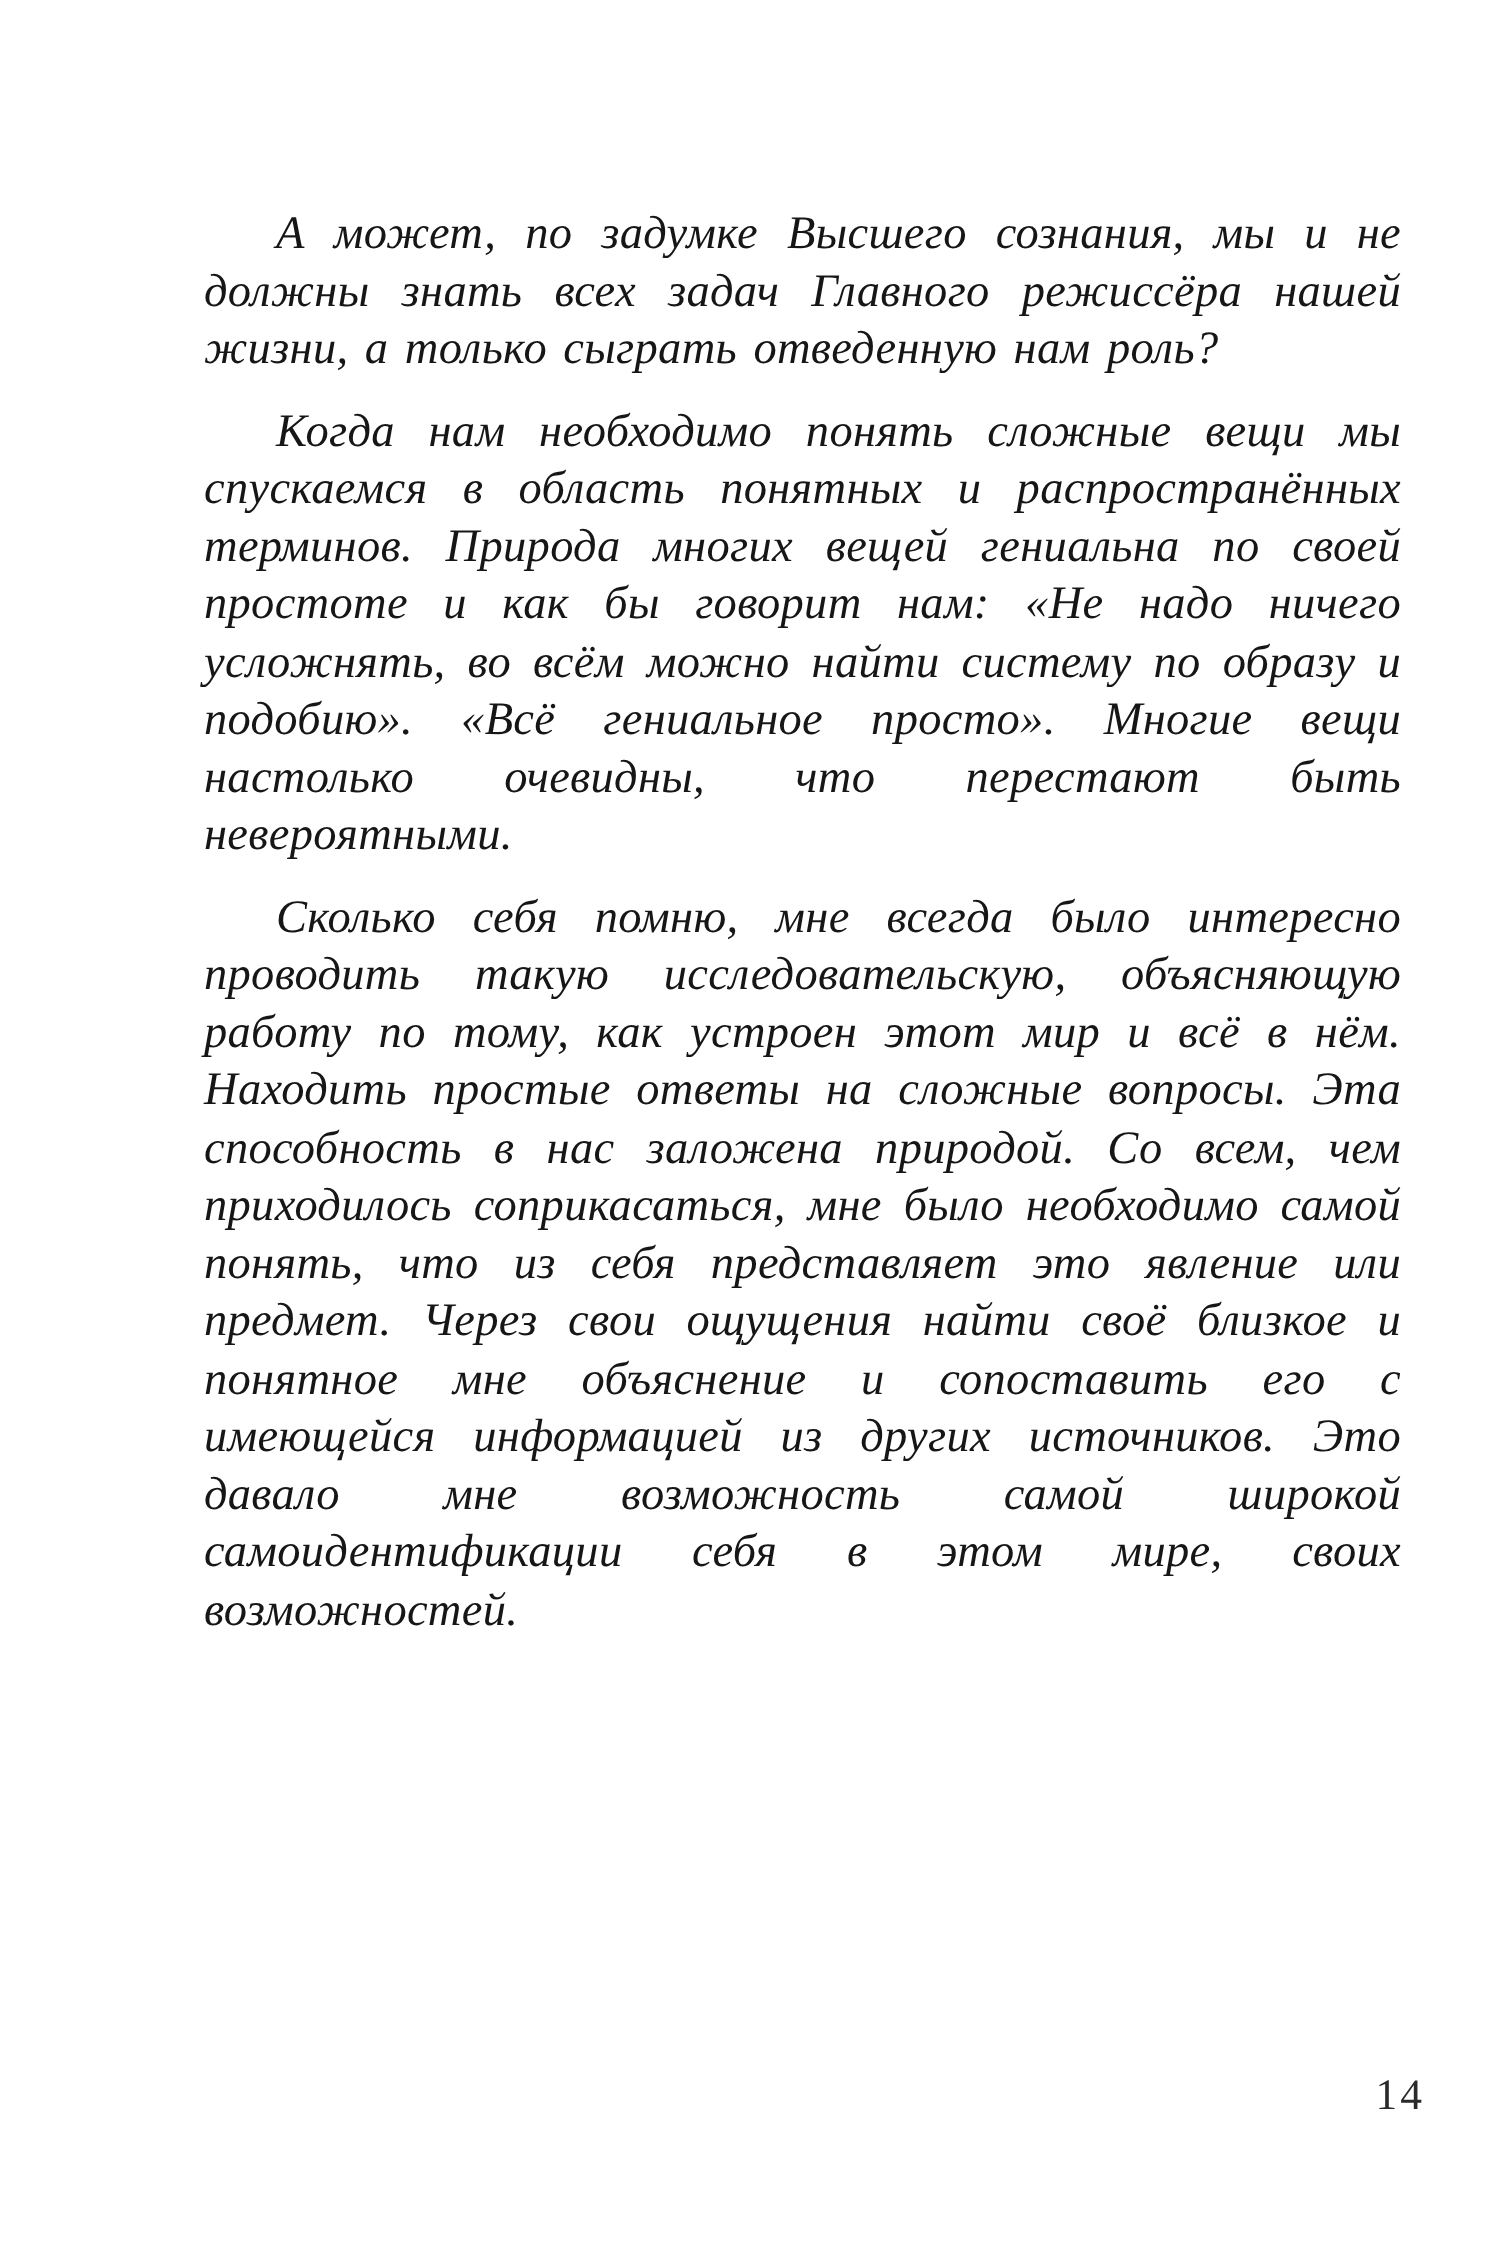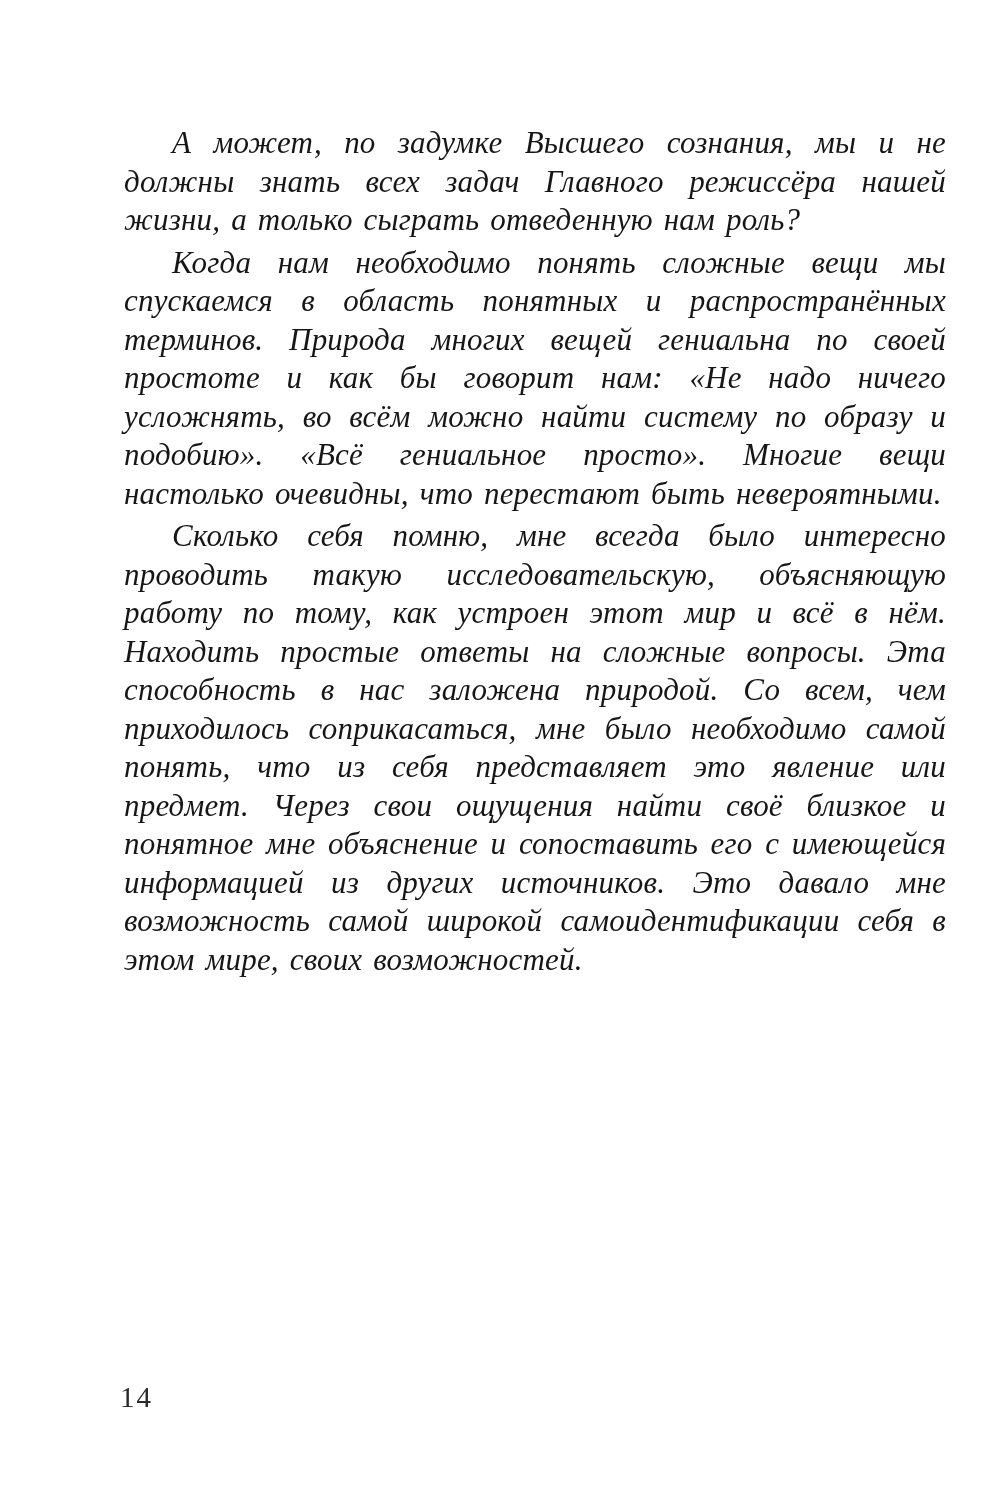--- a/index.html
+++ b/index.html
@@ -16,35 +16,35 @@
     font-family: "Liberation Serif", "DejaVu Serif", serif;
   }
   .text-block {
     position: absolute;
     top: 120px;
     left: 120px;
     width: 830px;
     color: #161616;
   }
   .text-block p {
-    margin: 4px;
+    margin: 16px;
     font-style: italic;
     font-size: 31px;
     line-height: 38.5px;
     text-align: justify;
     text-indent: 48px;
     word-spacing: 3px;
     letter-spacing: 0.2px;
   }
   .page-number {
     position: absolute;
     top: 1381px;
     left: 120px;
     width: 830px;
-    text-align: left;
+    text-align: right;
     font-size: 29px;
     color: #2a2a2a;
     font-style: normal;
     letter-spacing: 2px;
   }
 </style>
 </head>
 <body>
 
 <div class="page">

